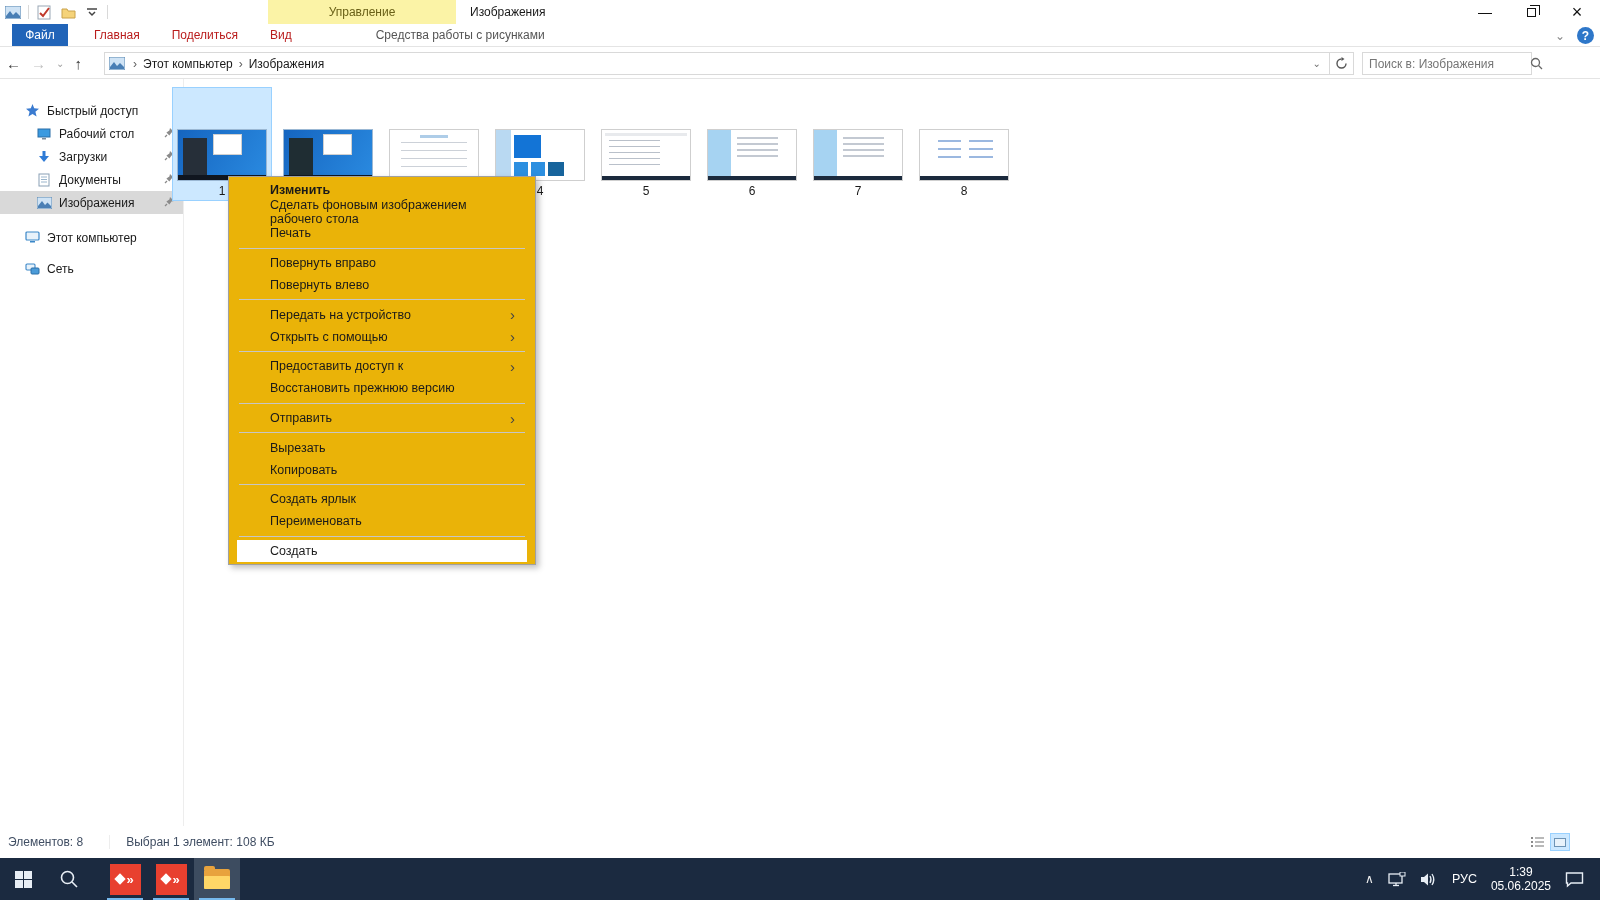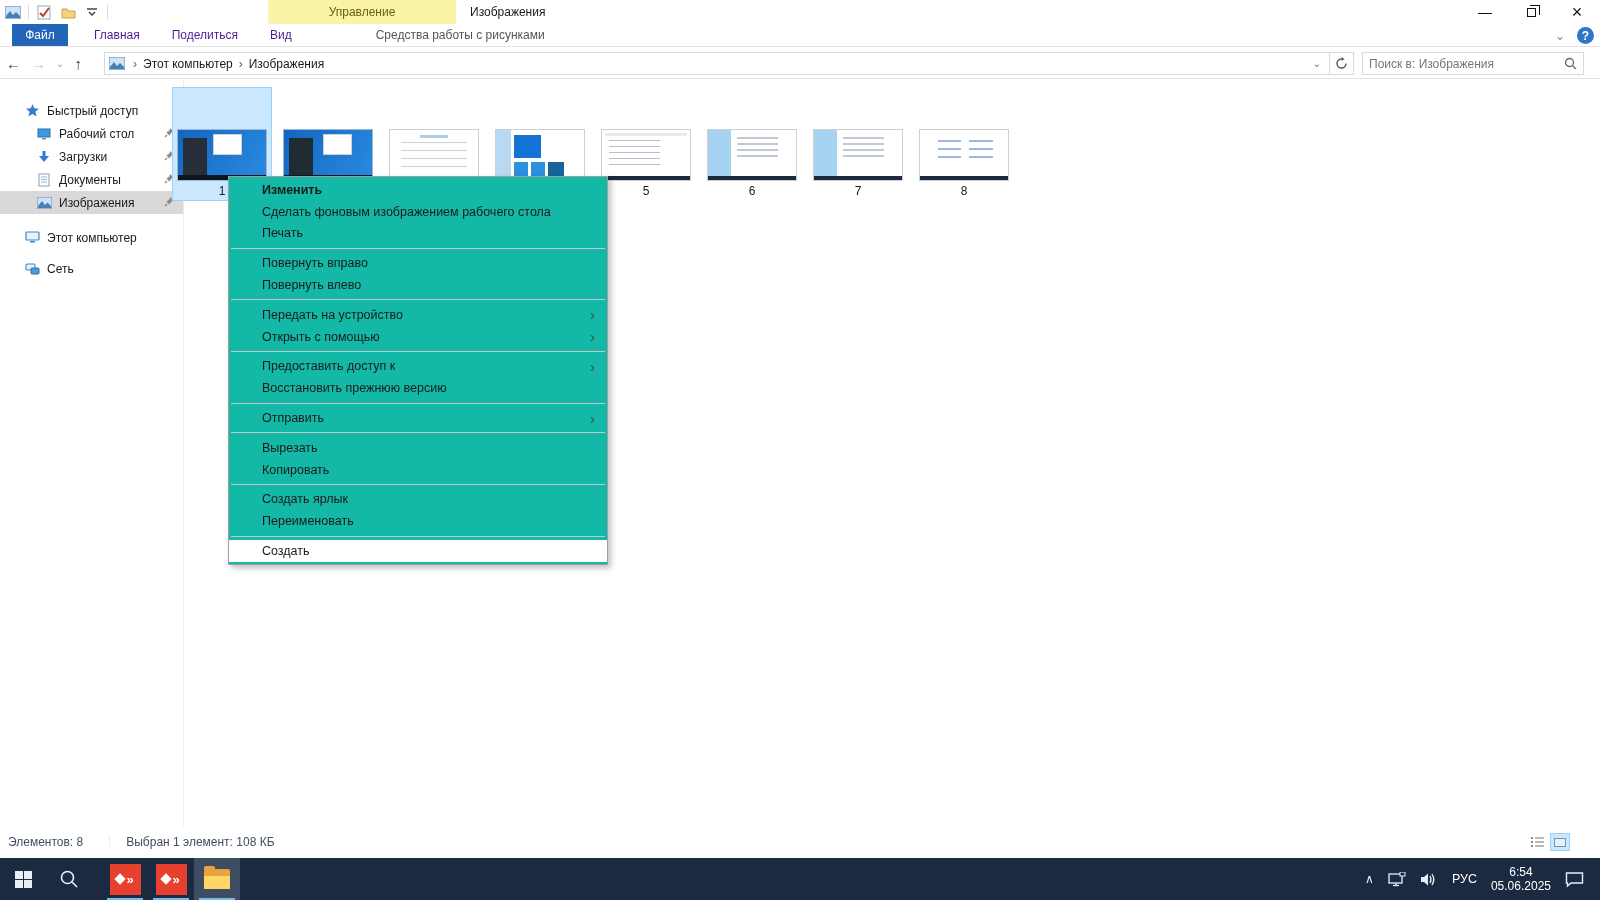--- a/index.html
+++ b/index.html
@@ -15,40 +15,40 @@
                 display:flex; align-items:center; justify-content:center; font-size:12px; color:#6a6118; }
   .win-title { position:absolute; left:470px; top:0; height:24px; display:flex; align-items:center; font-size:12px; color:#1a1a1a; }
   .win-controls { position:absolute; right:0; top:0; height:24px; display:flex; }
   .wbtn { width:46px; height:24px; display:flex; align-items:center; justify-content:center; font-size:14px; color:#111; }
   .restore-glyph { width:9px; height:9px; border:1px solid #111; position:relative; background:#fff; }
   .restore-glyph::before { content:""; position:absolute; left:2px; top:-4px; width:9px; height:9px; border:1px solid #111; border-left:none; border-bottom:none; }
 
   
   .ribbonrow { position:absolute; left:0; top:24px; width:1600px; height:23px; background:#fff; border-bottom:1px solid #e4e4e4; }
   .tabs { display:flex; height:100%; align-items:stretch;padding-left:12px; }
-  .tab { display:flex; align-items:center; justify-content:center; font-size:12px; color:#4c1d95; padding:0 16px; }
+  .tab { display:flex; align-items:center; justify-content:center; font-size:12px; color:#b91c1c; padding:0 16px; }
   .tab.file { background:#2164b8; color:#fff; width:56px; padding:0; margin-right:10px; }
   .tab.ctx { margin-left:52px; color:#555; }
   .ribbon-right { position:absolute; right:6px; top:0; height:23px; display:flex; align-items:center; gap:12px; }
   .rib-chev { color:#888; font-size:12px; }
   .help-circle { width:17px; height:17px; border-radius:50%; background:#2e77c9; color:#fff; font-size:12px; font-weight:bold;
                  display:flex; align-items:center; justify-content:center; }
 
   
   .addressrow { position:absolute; left:0; top:48px; width:1600px; height:31px; background:#fff; border-bottom:1px solid #e4e4e4; }
   .navbtns { position:absolute; left:6px; top:0; height:31px; display:flex; align-items:center; gap:10px; font-size:15px; }
   .nav-back { color:#3a3a3a; } .nav-fwd { color:#c0c0c0; } .nav-drop { color:#a0a0a0; font-size:10px; } .nav-up { color:#3a3a3a; }
   .addrbox { position:absolute; left:104px; top:4px; width:1250px; height:23px; border:1px solid #d9d9d9; background:#fff; display:flex; align-items:center; }
   .addr-ico { margin:0 6px 0 4px; display:flex; }
   .crumb { font-size:12px; color:#1a1a1a; padding:0 4px; }
   .crumb-sep { font-size:12px; color:#606060; padding:0 2px; }
   .addr-right { margin-left:auto; display:flex; align-items:center; height:100%; }
   .addr-chev { color:#707070; font-size:10px; padding:0 8px; }
   .refresh-seg { width:24px; height:100%; border-left:1px solid #d9d9d9; display:flex; align-items:center; justify-content:center; }
-  .searchbox { position:absolute; left:1362px; top:4px; width:222px; height:23px; border:1px solid #d9d9d9; display:flex; align-items:center; }
+  .searchbox { position:absolute; left:1362px; top:4px; width:170px; height:23px; border:1px solid #d9d9d9; display:flex; align-items:center; }
   .searchbox input { border:none; outline:none; flex:1; font-size:12px; padding:0 6px; font-family:"Liberation Sans",sans-serif; color:#333; }
   .searchbox input::placeholder { color:#767676; }
   .search-ico { margin-right:6px; display:flex; }
 
   
   .main { position:absolute; left:0; top:79px; width:1600px; height:747px; background:#fff; }
   .sidebar { position:absolute; left:0; top:0; width:184px; height:100%; border-right:1px solid #ededed; padding-top:20px; }
   .sb-item { height:23px; display:flex; align-items:center; font-size:12px; color:#1a1a1a; padding-left:24px; position:relative; }
   .sb-item.child { padding-left:36px; }
   .sb-item.selected { background:#d9d9d9; }
@@ -84,22 +84,22 @@
   .mini.settings .d2 { top:14%; left:33%; width:46%; height:42%;
     background:repeating-linear-gradient(to bottom,#c3c9d2 0 1.5px,transparent 1.5px 6px); }
   .mini.settings .d3 { left:0; right:0; bottom:0; height:9%; background:#1b2a3d; }
   .mini.icons .d1 { top:20%; left:20%; width:27%; height:42%;
     background:repeating-linear-gradient(to bottom,#9bb8e0 0 2px,transparent 2px 8px); }
   .mini.icons .d2 { top:20%; left:56%; width:27%; height:42%;
     background:repeating-linear-gradient(to bottom,#9bb8e0 0 2px,transparent 2px 8px); }
   .mini.icons .d3 { left:0; right:0; bottom:0; height:9%; background:#1b2a3d; }
 
   
-  .context-menu { position:absolute; left:228px; top:176px; width:380px; background:#14b8a6;
-    border:1px solid #a0a0a0; box-shadow:3px 3px 6px rgba(0,0,0,0.25); padding:2px 0; z-index:50; }
+  .context-menu { position:absolute; left:228px; top:176px; width:308px; background:#eab308;
+    border:1px solid #a0a0a0; box-shadow:3px 3px 6px rgba(0,0,0,0.25); padding:2px 8px; z-index:50; }
   .cm-item { height:21.8px; display:flex; align-items:center; padding-left:33px; padding-right:10px; font-size:12.5px; color:#1a1a1a; position:relative; }
   .cm-item.bold { font-weight:bold; }
   .cm-item.hover { background:#fff; }
   .cm-arrow { position:absolute; right:12px; font-size:15px; color:#454545; line-height:1; }
   .cm-sep { height:1px; background:#c6c6c6; margin:3.5px 2px; }
 
   
   .statusbar { position:absolute; left:0; top:826px; width:1600px; height:32px; background:#fff; display:flex; align-items:center; font-size:12px; color:#404e63; }
   .sb-count { margin-left:8px; }
   .sb-selection { margin-left:26px; padding-left:16px; border-left:1px solid #ededed; }
@@ -524,21 +524,21 @@
       </span>
       <span class="tray-ico">
         <svg width="18" height="15">
             <path d="M1 5 L4 5 L8 1.5 L8 13.5 L4 10 L1 10 Z" fill="#e8eef5"></path>
             <path d="M10 4 Q12 7.5 10 11" fill="none" stroke="#e8eef5" stroke-width="1.3"></path>
             <path d="M12 2 Q15.5 7.5 12 13" fill="none" stroke="#e8eef5" stroke-width="1.3"></path>
           </svg>
       </span>
       <span class="tray-lang">РУС</span>
       <span class="tray-clock">
-        <div>6:54</div>
+        <div>1:39</div>
         <div>05.06.2025</div>
       </span>
       <span class="tray-ico">
         <svg width="19" height="17">
             <path d="M1.5 2 L17.5 2 L17.5 12 L6 12 L2.5 15 L2.5 12 L1.5 12 Z" fill="none" stroke="#e8eef5" stroke-width="1.4"></path>
           </svg>
       </span>
     </div>
   </div>
 

